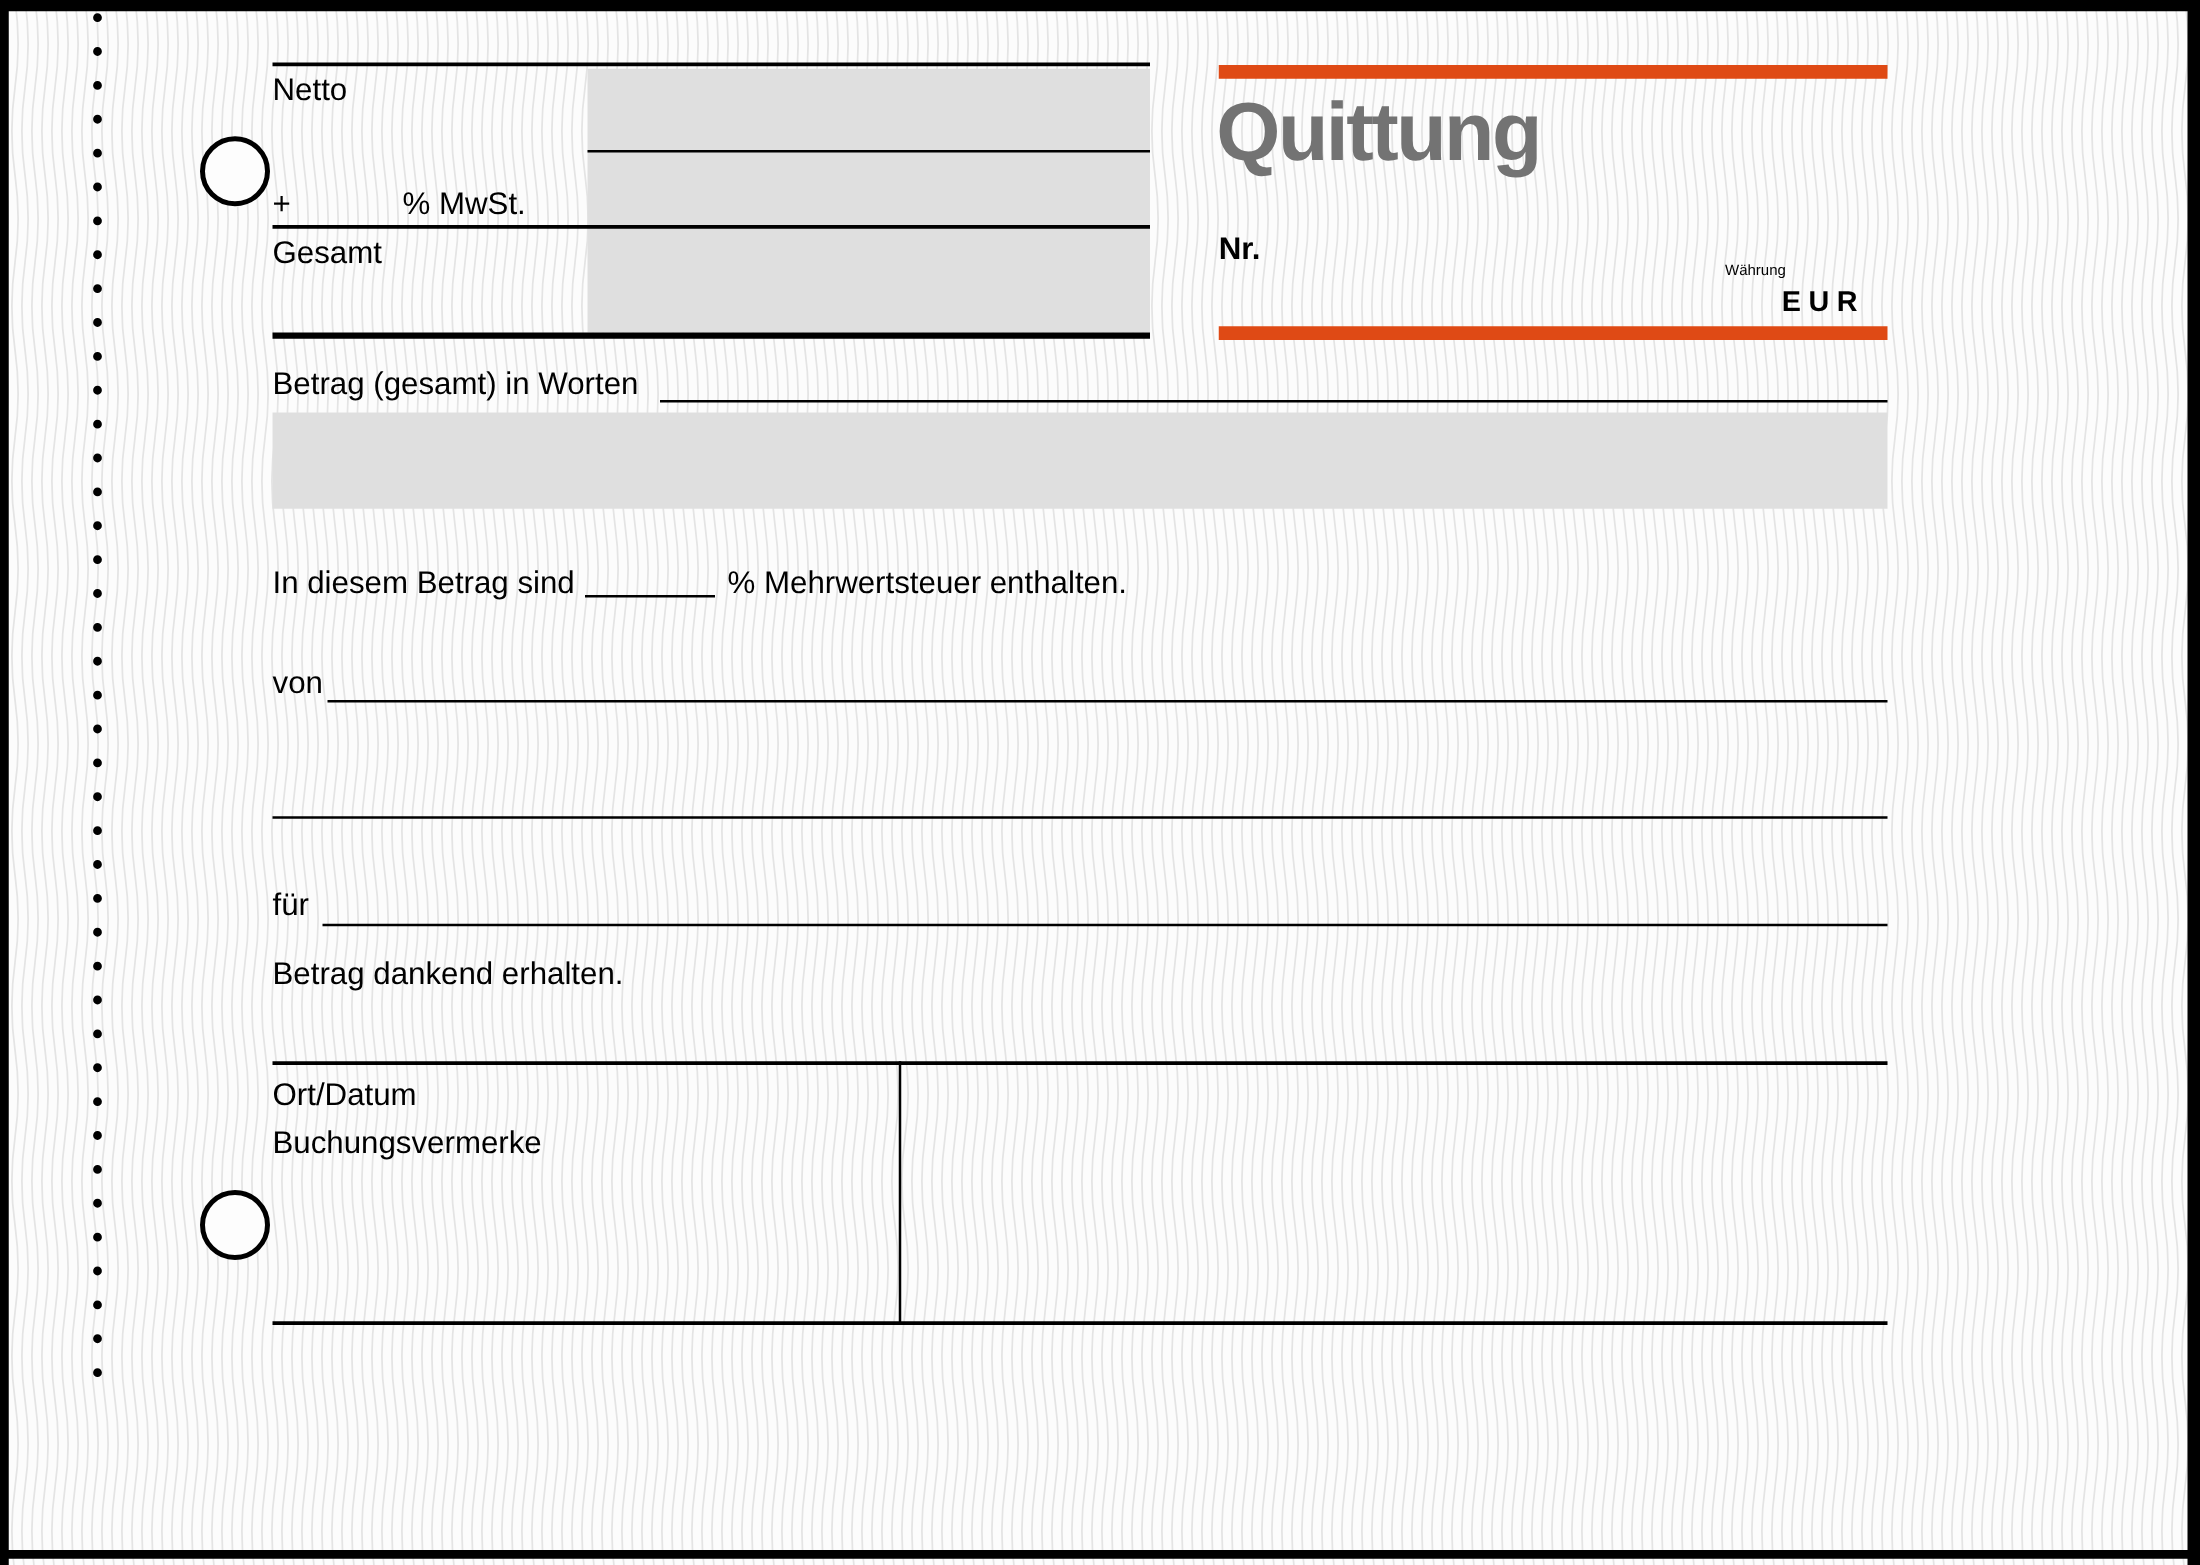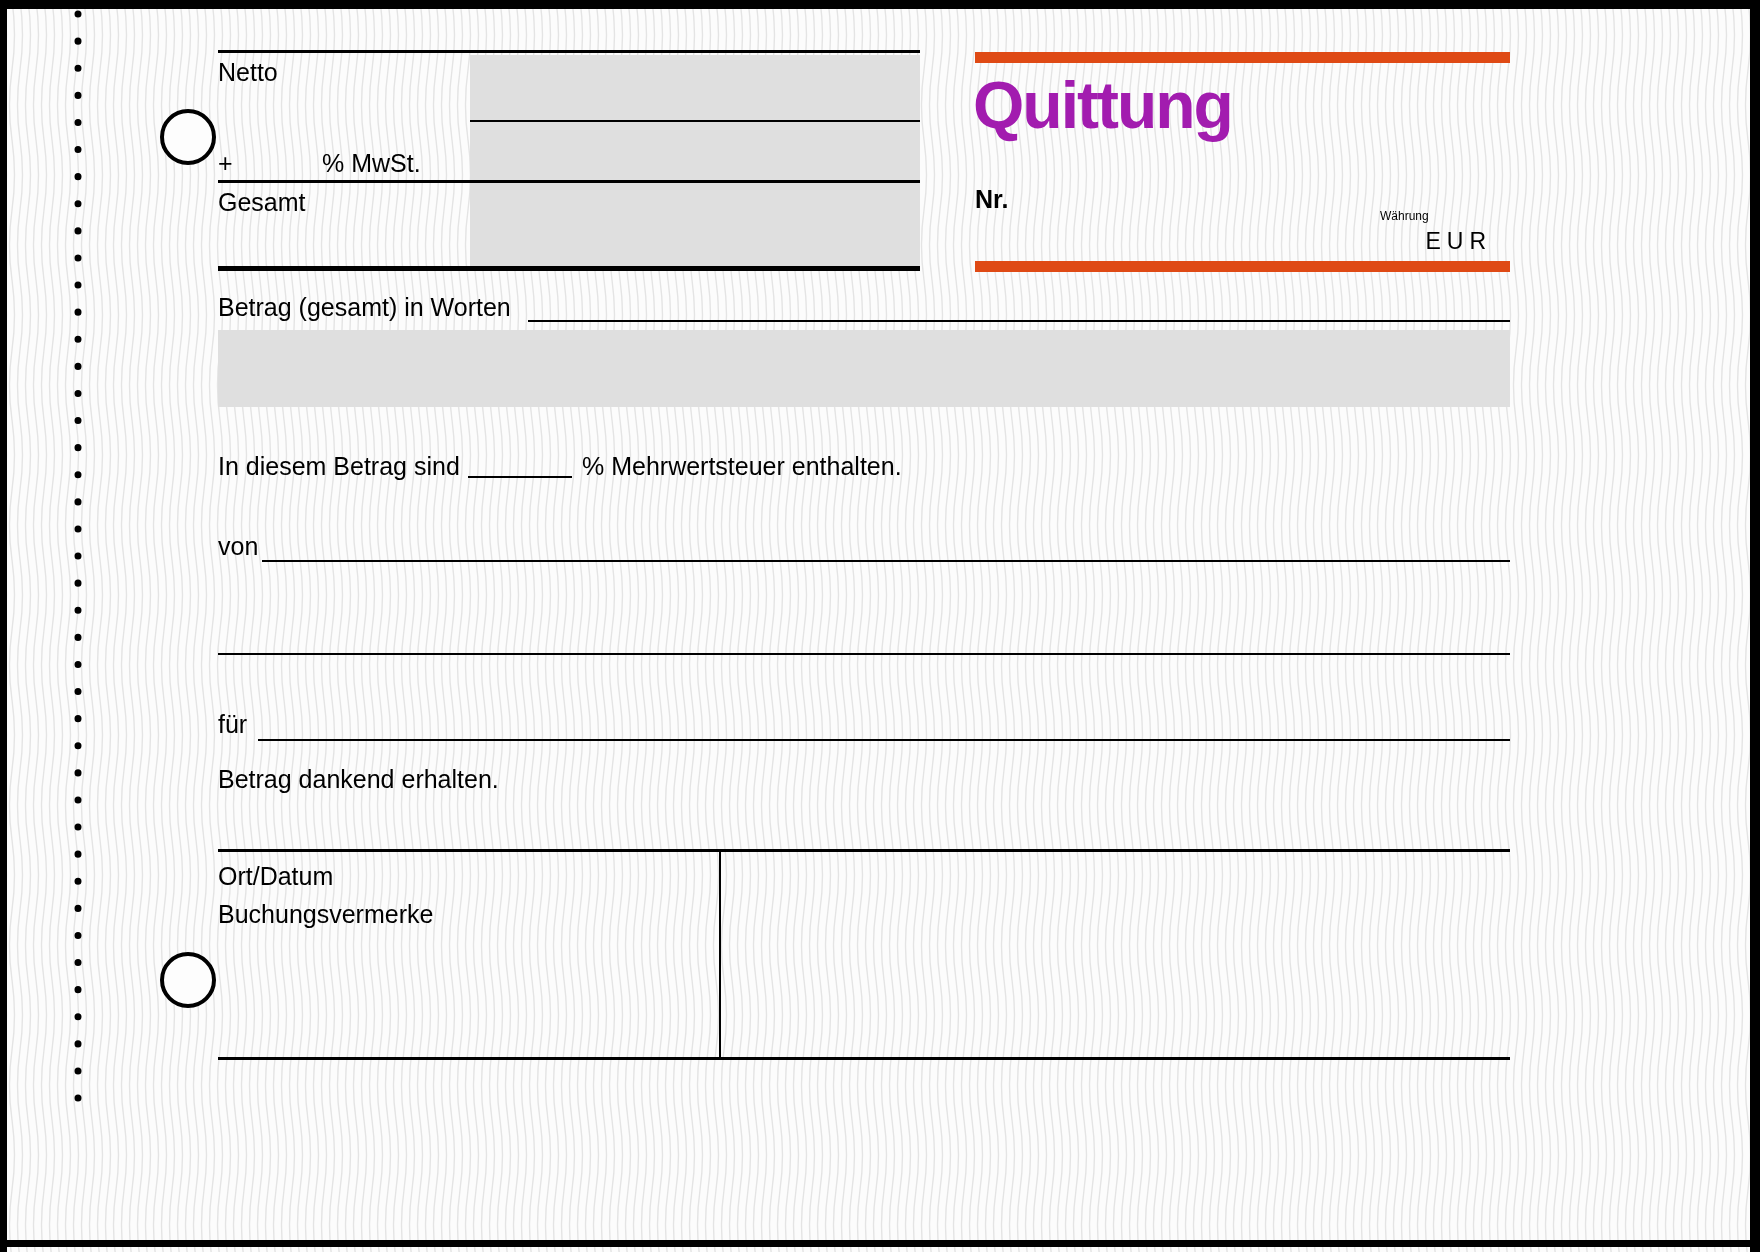--- a/index.html
+++ b/index.html
@@ -60,29 +60,29 @@
   .t-von     { left:218px; top:532px; }
   .t-fuer    { left:218px; top:710px; }
   .t-danke   { left:218px; top:765px; }
   .t-ortdat  { left:218px; top:862px; }
   .t-buchung { left:218px; top:900px; }
   .t-stempel { left:735px; top:857px; }
 
   .title {
     position:absolute; left:973px; top:72px;
     font-size:66px; font-weight:800; letter-spacing:-2px; line-height:1;
-    color:#a21caf;
+    color:#737373;
   }
   .t-waehrung {
     position:absolute; left:1380px; top:209px; width:122px;
     text-align:left; font-size:12px;
   }
   .t-eur {
     position:absolute; left:1370px; top:228px; width:122px;
-    text-align:right; font-size:23px; font-weight:normal; letter-spacing:6px;
+    text-align:right; font-size:23px; font-weight:bold; letter-spacing:6px;
   }
 
   .fill-field { position:absolute; background:transparent; }
   .f-netto  { left:470px; top:55px;  width:450px; height:65px; }
   .f-mwstp  { left:240px; top:145px; width:80px;  height:35px; }
   .f-mwst   { left:470px; top:122px; width:450px; height:58px; }
   .f-gesamt { left:470px; top:183px; width:450px; height:83px; }
   .f-nr     { left:1020px; top:178px; width:350px; height:45px; }
   .f-words  { left:218px; top:330px; width:1292px; height:77px; }
   .f-vatpct { left:468px; top:444px; width:104px; height:34px; }

